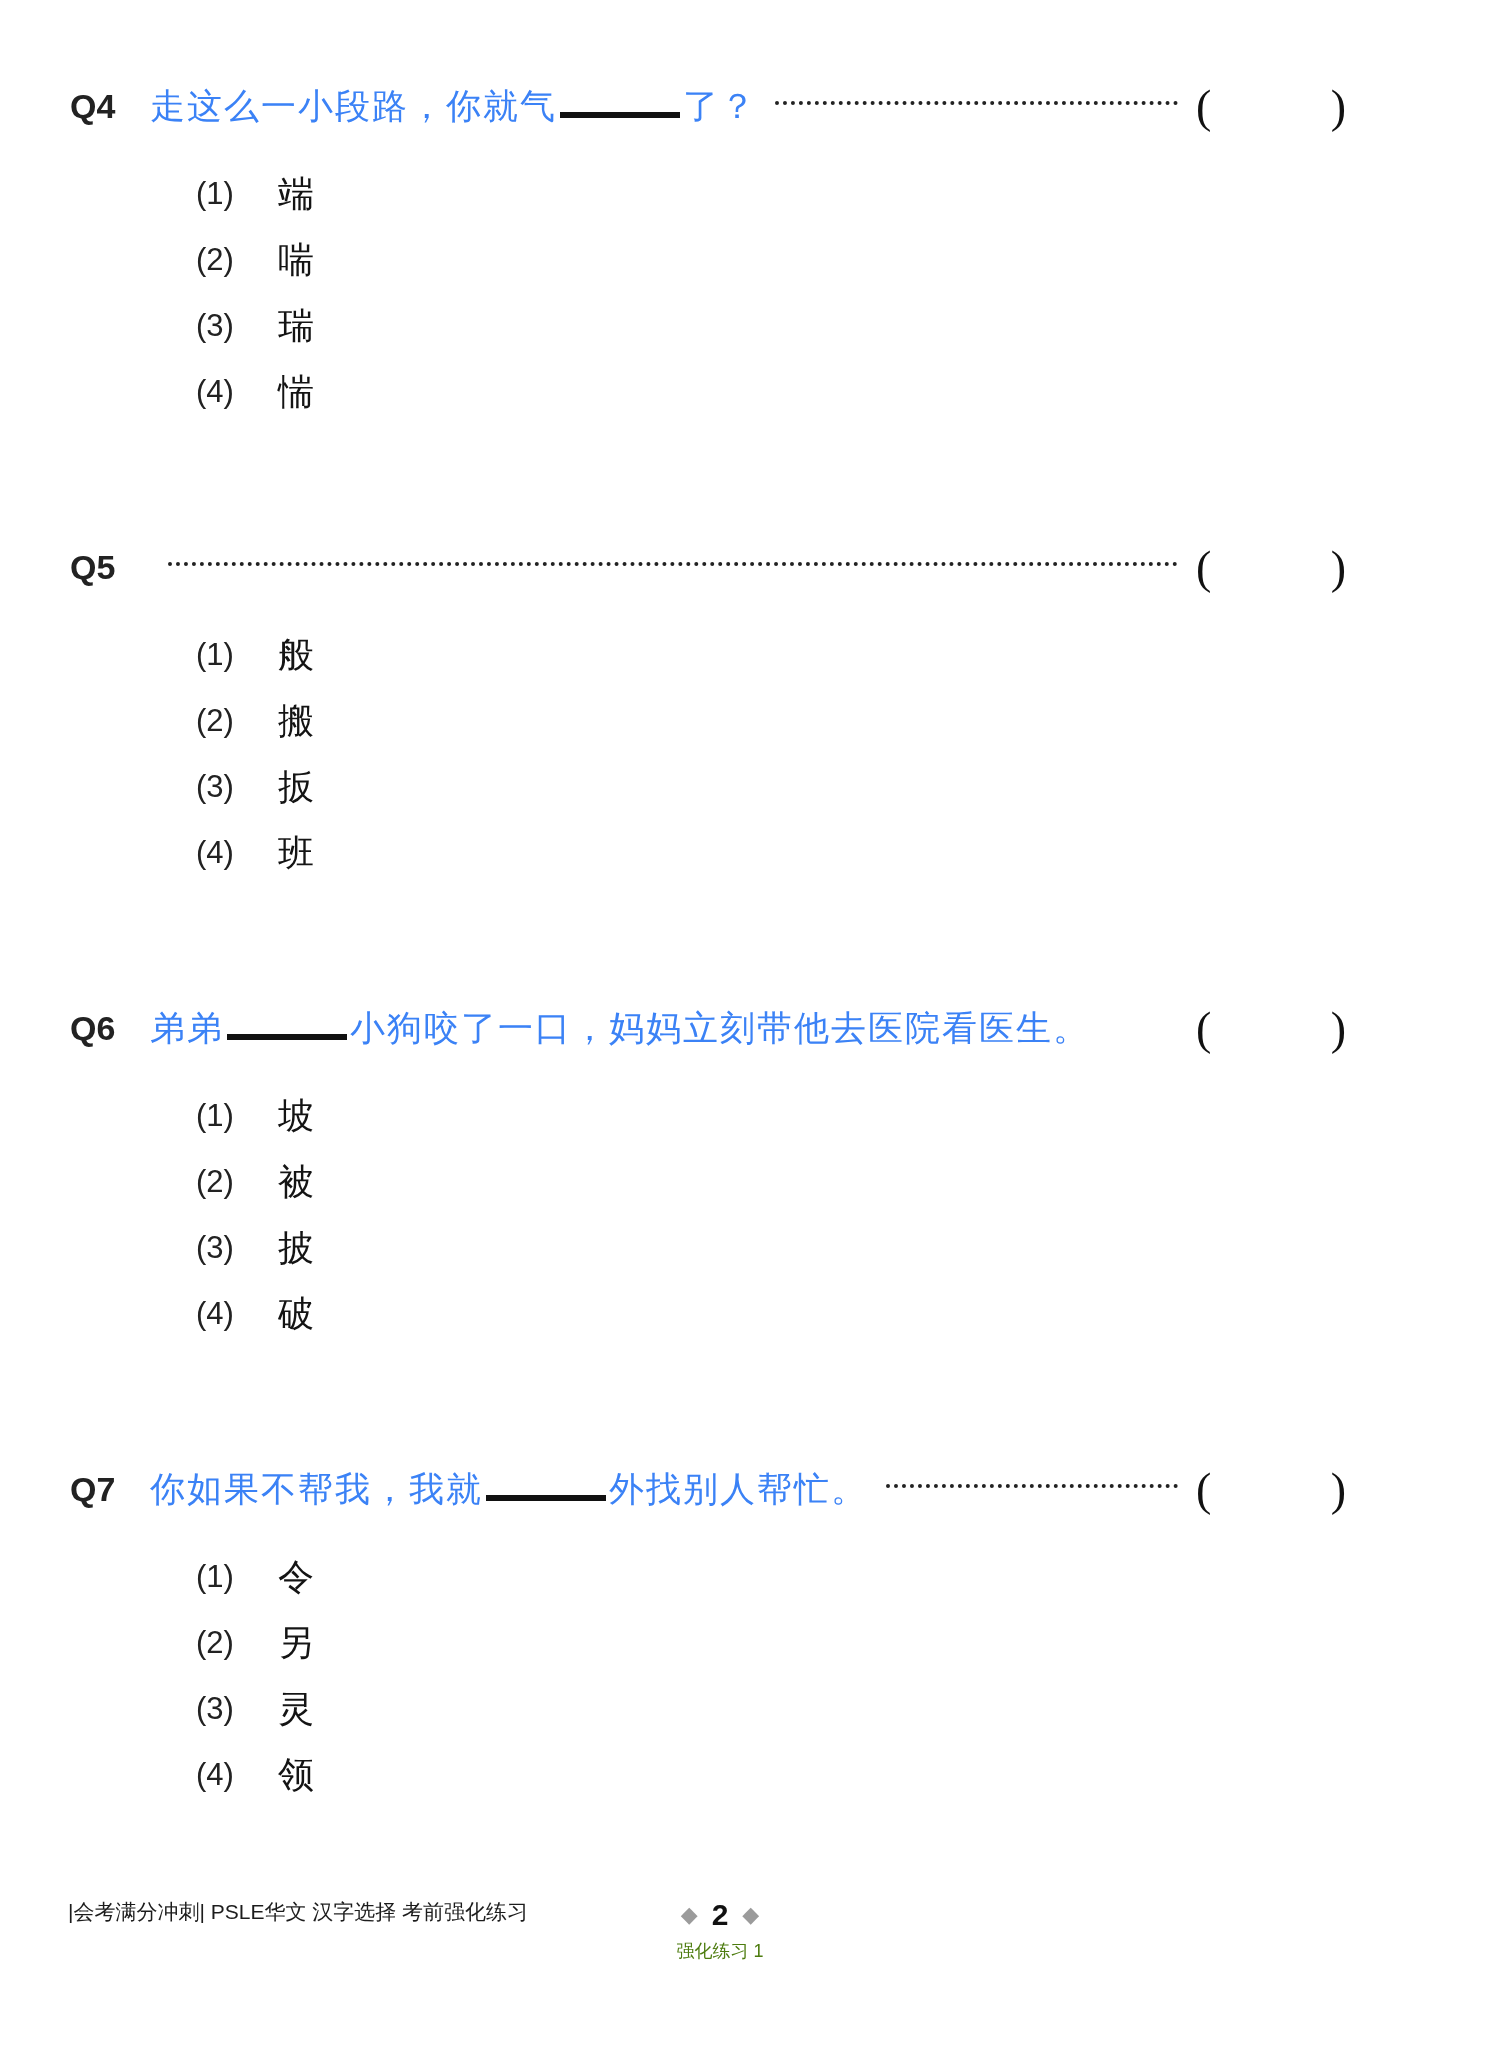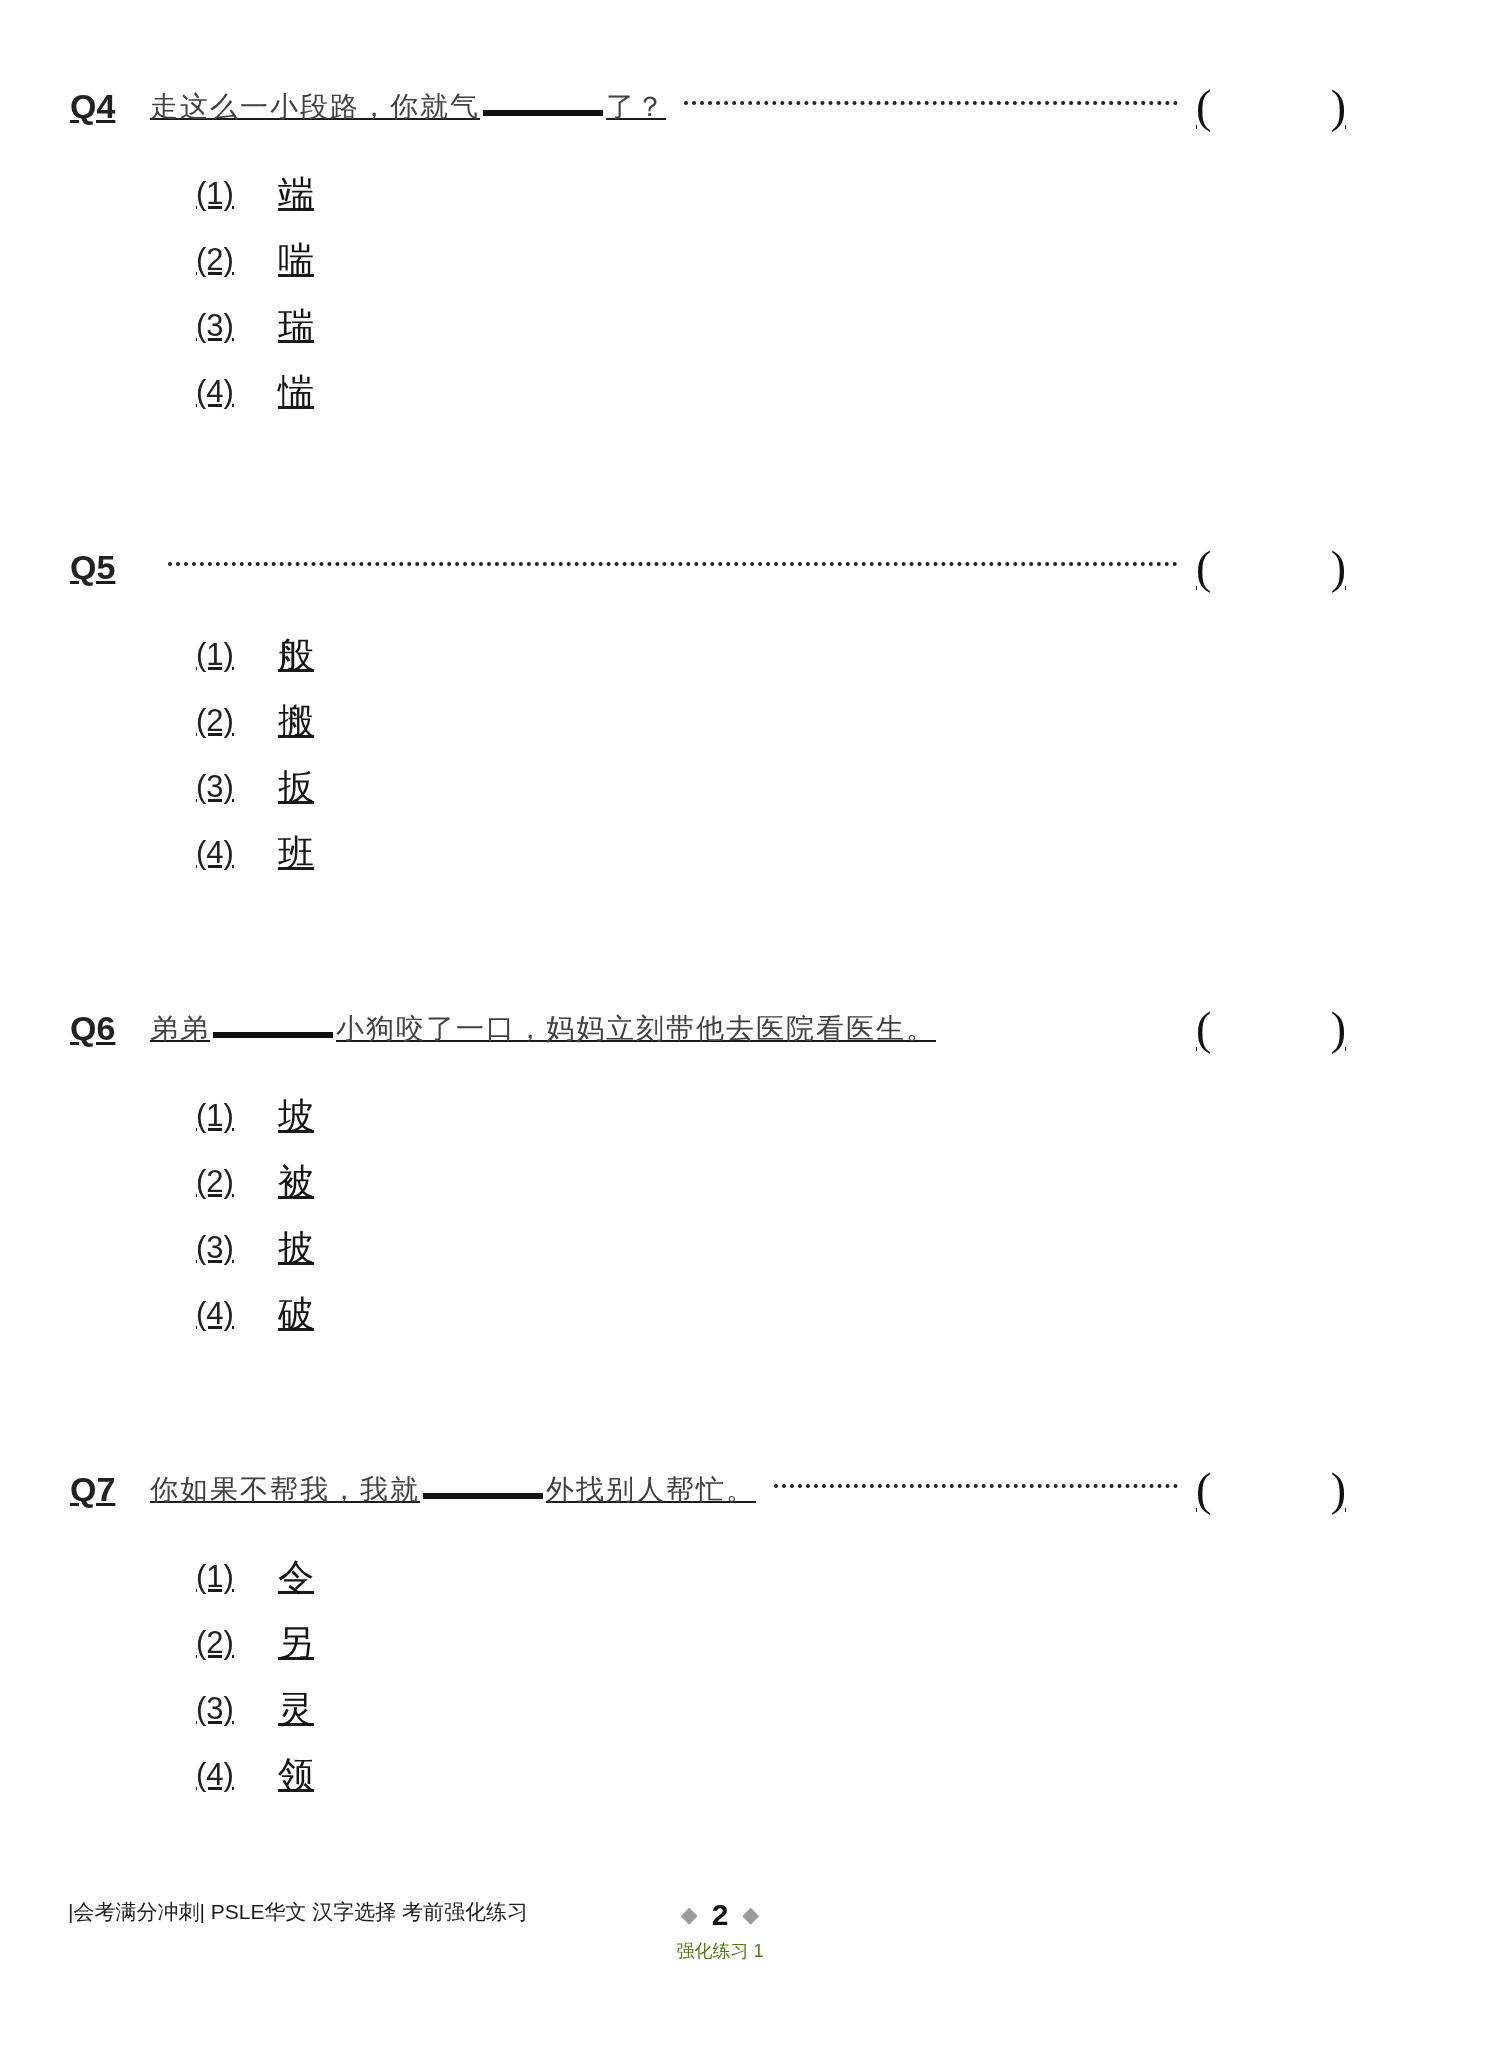--- a/index.html
+++ b/index.html
@@ -5,30 +5,30 @@
   * { box-sizing: border-box; margin: 0; padding: 0; }
   html, body { background: #ffffff; }
   body {
     width: 1498px; height: 2048px;
     position: relative; overflow: hidden;
     color: #1b1b1b;
     font-family: "Liberation Serif", serif;
   }
   .content { padding: 80px 70px 0 70px; }
 
-  .question { margin-bottom: 116px; text-decoration: underline; }
+  .question { margin-bottom: 116px; }
   .q-row { display: flex; align-items: center; }
   .q-label {
     flex: none; width: 80px;
     font-family: "Liberation Sans", sans-serif;
     font-weight: 700; font-size: 34px; color: #222;
   }
   .q-text {
-    flex: none; font-size: 28px; letter-spacing: 2px;
-    white-space: nowrap; color: #404040;
+    flex: none; font-size: 35px; letter-spacing: 2px;
+    white-space: nowrap; color: #3b82f6;
   }
   .blank {
     display: inline-block; width: 120px; height: 0.95em;
     border-bottom: 6px solid #111; margin: 0 3px;
     vertical-align: baseline;
   }
   .leader {
     flex: 1; align-self: center; height: 0;
     border-bottom: 4px dotted #222;
     margin: 0 18px; transform: translateY(-4px);

